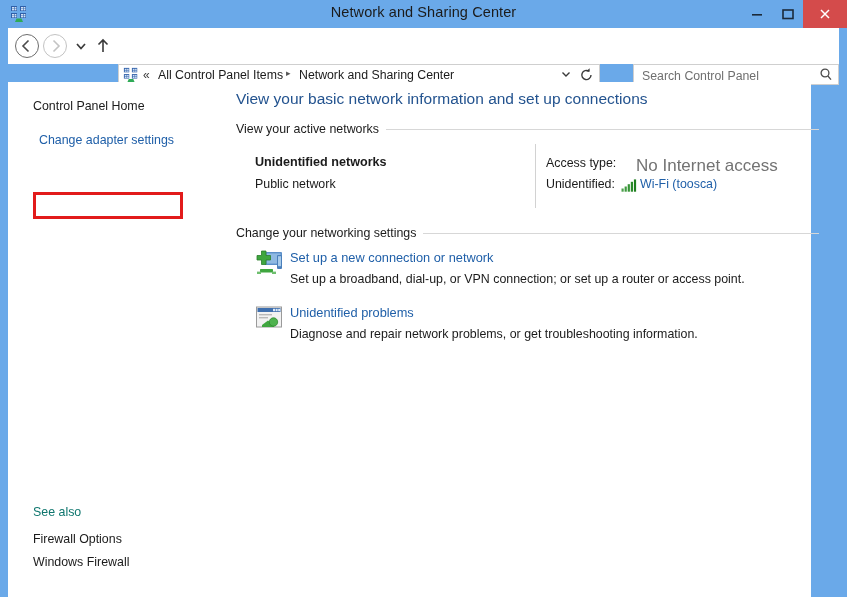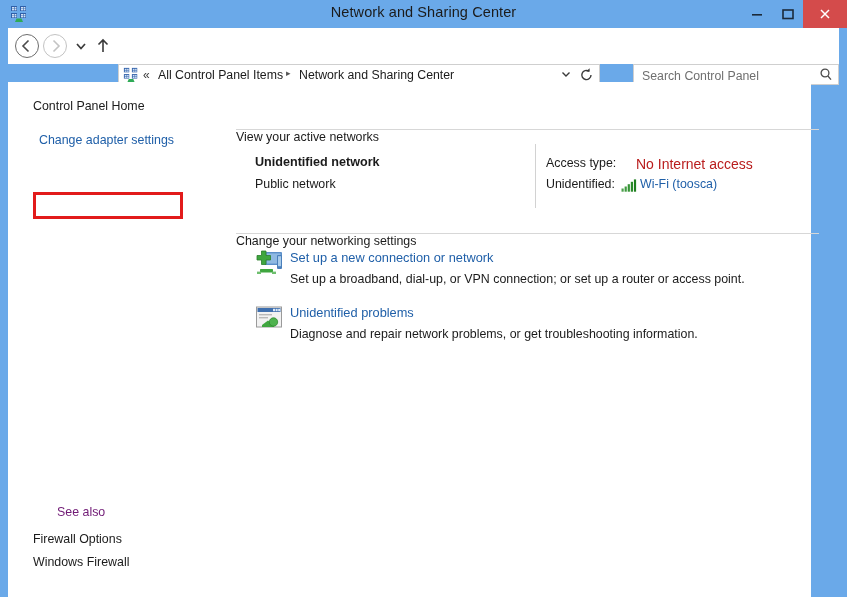--- a/index.html
+++ b/index.html
@@ -201,22 +201,21 @@
     position: absolute;
     left: 25px; top: 110px;
     width: 150px; height: 27px;
     border: 3px solid #e21b1b;
     box-sizing: border-box;
   }
   #see-also {
     position: absolute;
     left: 25px; top: 423px;
     font-size: 12.4px;
-    color: #701a75;
-    margin-left: 24px;
+    color: #0f766e;
   }
   #seealso-list {
     position: absolute;
     left: 25px; top: 446px;
     width: 180px;
   }
   .seealso-item {
     font-size: 12.4px;
     color: #1b1b1b;
     line-height: 23px;
@@ -240,21 +239,20 @@
 
   .section-head {
     position: absolute;
     left: 18px;
     font-size: 12.4px;
     color: #1b1b1b;
     background: #fff;
     padding-right: 7px;
     white-space: nowrap;
     z-index: 2;
-    margin-top: 8px;
   }
   .section-rule {
     position: absolute;
     left: 18px;
     height: 1px;
     background: #d7d7d7;
     z-index: 1;
   }
   #sec1-head { top: 40px; }
   #sec1-rule { top: 47px; width: 583px; }
@@ -286,22 +284,22 @@
   #lbl-access {
     position: absolute;
     left: 328px; top: 74px;
     font-size: 12.4px;
     color: #1b1b1b;
     white-space: nowrap;
   }
   #val-access {
     position: absolute;
     left: 418px; top: 74px;
-    font-size: 14px;
-    color: #b91c1c;
+    font-size: 17px;
+    color: #737373;
     white-space: nowrap;
   }
   #lbl-conn {
     position: absolute;
     left: 328px; top: 95px;
     font-size: 12.4px;
     color: #1b1b1b;
     white-space: nowrap;
   }
   #wifi-icon {
@@ -498,25 +496,26 @@
       <div id="see-also">See also</div>
 
       <div id="seealso-list">
         <div class="seealso-item">Firewall Options</div>
         <div class="seealso-item">Windows Firewall</div>
       </div>
     </div>
 
     <div id="content">
 
+      <div id="main-heading">View your basic network information and set up connections</div>
 
       <div class="section-head" id="sec1-head">View your active networks</div>
       <div class="section-rule" id="sec1-rule"></div>
 
-      <div id="net-name">Unidentified network</div>
+      <div id="net-name">Unidentified networks</div>
       <div id="net-type">Public network</div>
 
       <div id="net-divider"></div>
 
       <div id="lbl-access">Access type:</div>
       <div id="val-access">No Internet access</div>
 
       <div id="lbl-conn">Unidentified:</div>
 
       <span id="wifi-icon">

